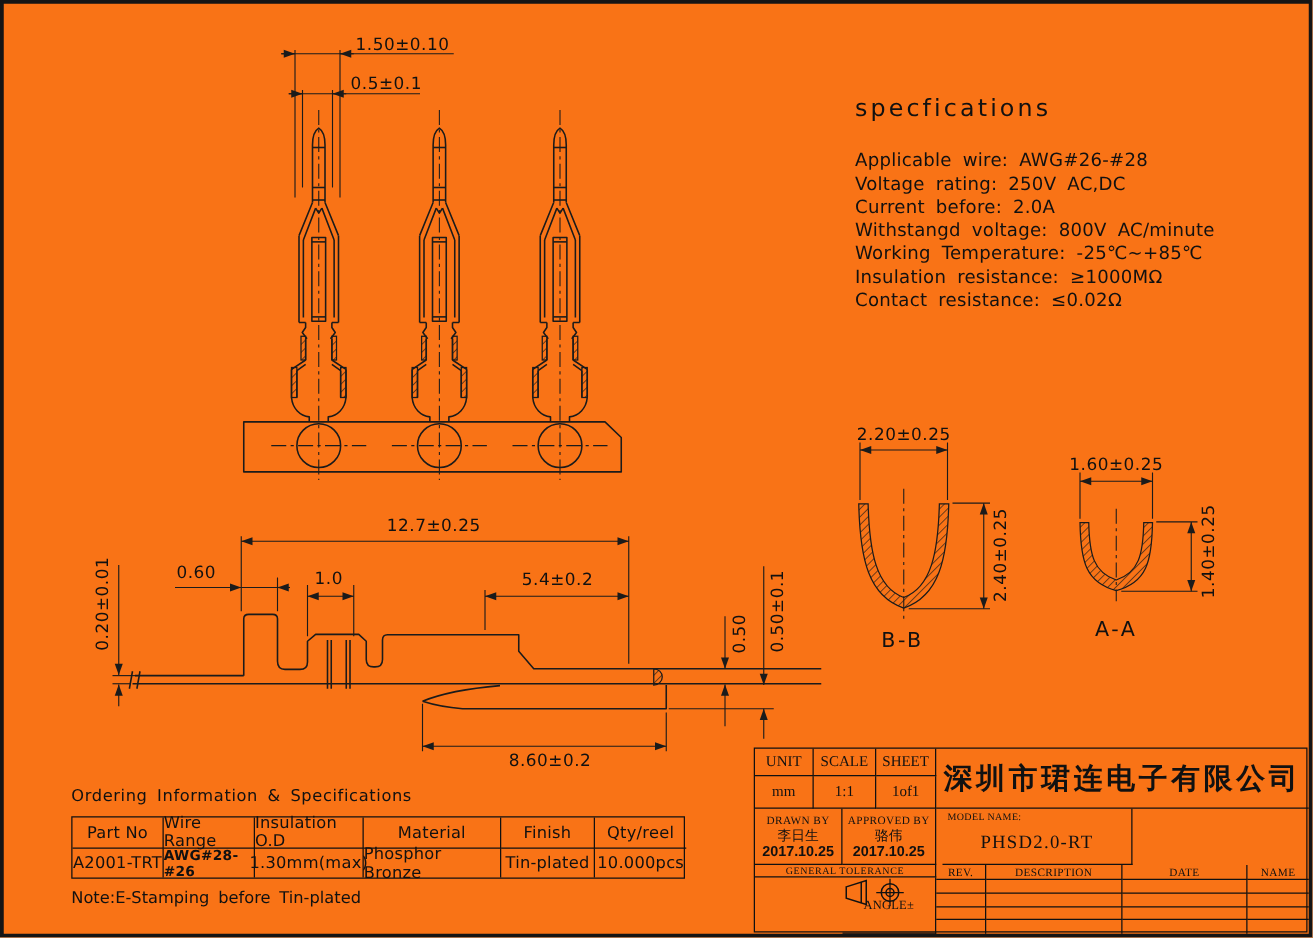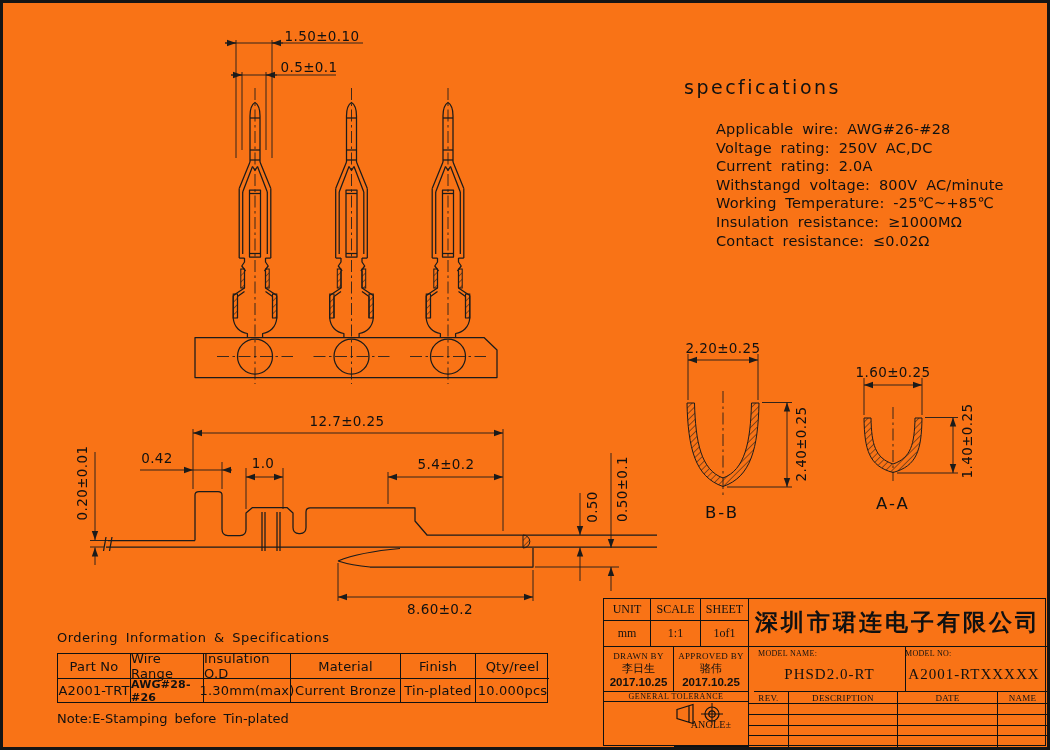--- a/index.html
+++ b/index.html
@@ -7,21 +7,21 @@
         font-family:"DejaVu Sans",sans-serif;color:#111;}
   #frame{position:absolute;inset:0;border:3px solid #151515;pointer-events:none;}
   svg{position:absolute;left:0;top:0;}
   .txt{position:absolute;transform:translate(-50%,-50%);white-space:nowrap;
        font-size:13.5px;letter-spacing:.4px;color:#111;}
   .rot{transform:translate(-50%,-50%) rotate(-90deg);}
   .seclabel{font-size:16.5px;letter-spacing:2px;}
   
   #specs{position:absolute;left:684px;top:76px;}
   #specs .title{font-size:19px;letter-spacing:2.5px;margin-bottom:22px;}
-  #specs .line{font-size:14.5px;letter-spacing:.2px;word-spacing:4px;height:18.6px;line-height:18.6px;margin-left:32px;}
+  #specs .line{font-size:14.5px;letter-spacing:.2px;word-spacing:4px;height:18.6px;line-height:18.6px;}
   
   #ordering-title{position:absolute;left:57px;top:630px;font-size:13px;letter-spacing:.5px;word-spacing:3px;}
   #ordering{position:absolute;left:57px;top:653px;width:491px;height:50px;border:1.6px solid #111;box-sizing:border-box;}
   #ordering .cell{position:absolute;box-sizing:border-box;border-right:1.3px solid #111;
        display:flex;align-items:center;justify-content:center;font-size:13px;letter-spacing:.2px;}
   #ordering .hdr{border-bottom:1.3px solid #111;}
   #ordering .last{border-right:none;}
   #ordering-note{position:absolute;left:57px;top:711px;font-size:13px;word-spacing:3px;}
   
   #tblock{position:absolute;left:603px;top:598px;width:443px;height:148px;border:1.6px solid #111;
@@ -175,57 +175,57 @@
       <line x1="864" y1="385" x2="922" y2="385" class="dim" marker-start="url(#arr)" marker-end="url(#arr)"></line>
       <line x1="925" y1="417.5" x2="958" y2="417.5" class="tn"></line>
       <line x1="897" y1="473" x2="958" y2="473" class="tn"></line>
       <line x1="953" y1="417.5" x2="953" y2="473" class="dim" marker-start="url(#arr)" marker-end="url(#arr)"></line>
     </g>
   </svg>
 
   <div class="txt" style="left:322px;top:36px;">1.50±0.10</div>
   <div class="txt" style="left:309px;top:67px;">0.5±0.1</div>
   <div class="txt" style="left:347px;top:421px;">12.7±0.25</div>
-  <div class="txt" style="left:157px;top:458px;">0.42</div>
+  <div class="txt" style="left:157px;top:458px;">0.60</div>
   <div class="txt" style="left:263px;top:463px;">1.0</div>
   <div class="txt" style="left:446px;top:464px;">5.4±0.2</div>
   <div class="txt rot" style="left:82px;top:483px;">0.20±0.01</div>
   <div class="txt rot" style="left:592px;top:507px;">0.50</div>
   <div class="txt rot" style="left:622px;top:489px;">0.50±0.1</div>
   <div class="txt" style="left:440px;top:609px;">8.60±0.2</div>
   <div class="txt" style="left:723px;top:348px;">2.20±0.25</div>
   <div class="txt rot" style="left:801px;top:444px;">2.40±0.25</div>
   <div class="txt seclabel" style="left:722px;top:512px;">B-B</div>
   <div class="txt" style="left:893px;top:372px;">1.60±0.25</div>
   <div class="txt rot" style="left:967px;top:441px;">1.40±0.25</div>
   <div class="txt seclabel" style="left:893px;top:503px;">A-A</div>
 
   <div id="specs">
     <div class="title">specfications</div>
     <div class="line">Applicable wire: AWG#26-#28</div>
     <div class="line">Voltage rating: 250V AC,DC</div>
-    <div class="line">Current rating: 2.0A</div>
+    <div class="line">Current before: 2.0A</div>
     <div class="line">Withstangd voltage: 800V AC/minute</div>
     <div class="line">Working Temperature: -25℃~+85℃</div>
     <div class="line">Insulation resistance: ≥1000MΩ</div>
     <div class="line">Contact resistance: ≤0.02Ω</div>
   </div>
 
   <div id="ordering-title">Ordering Information &amp; Specifications</div>
   <div id="ordering">
     <div class="cell hdr" style="left:0;top:0;width:73px;height:25px;">Part No</div>
     <div class="cell hdr" style="left:73px;top:0;width:73px;height:25px;">Wire Range</div>
     <div class="cell hdr" style="left:146px;top:0;width:87px;height:25px;">Insulation O.D</div>
     <div class="cell hdr" style="left:233px;top:0;width:110px;height:25px;">Material</div>
     <div class="cell hdr" style="left:343px;top:0;width:75px;height:25px;">Finish</div>
     <div class="cell hdr last" style="left:418px;top:0;width:73px;height:25px;">Qty/reel</div>
     <div class="cell" style="left:0;top:25px;width:73px;height:23px;">A2001-TRT</div>
     <div class="cell" style="left:73px;top:25px;width:73px;height:23px;font-size:11px;font-weight:bold;">AWG#28-#26</div>
     <div class="cell" style="left:146px;top:25px;width:87px;height:23px;">1.30mm(max)</div>
-    <div class="cell" style="left:233px;top:25px;width:110px;height:23px;">Current Bronze</div>
+    <div class="cell" style="left:233px;top:25px;width:110px;height:23px;">Phosphor Bronze</div>
     <div class="cell" style="left:343px;top:25px;width:75px;height:23px;">Tin-plated</div>
     <div class="cell last" style="left:418px;top:25px;width:73px;height:23px;">10.000pcs</div>
   </div>
   <div id="ordering-note">Note:E-Stamping before Tin-plated</div>
 
   <div id="tblock">
 
     <div class="c med" style="left:0;top:0;width:47px;height:22px;">UNIT</div>
     <div class="c med" style="left:47px;top:0;width:50px;height:22px;">SCALE</div>
     <div class="c med" style="left:97px;top:0;width:48px;height:22px;">SHEET</div>
@@ -250,24 +250,20 @@
       <svg width="52" height="24" viewBox="0 0 52 24">
         <path d="M3,7.5 L19,2.5 L19,21.5 L3,16.5 Z M15,3.8 L15,20.2" fill="none" stroke="#111" stroke-width="1.2"></path>
         <circle cx="38" cy="12" r="7" fill="none" stroke="#111" stroke-width="1.2"></circle>
         <circle cx="38" cy="12" r="3.2" fill="none" stroke="#111" stroke-width="1.2"></circle>
         <path d="M27,12 H49 M38,1 V23" stroke="#111" stroke-width="1"></path>
       </svg>
     </div>
     <div class="c" style="left:150px;top:48px;width:152px;height:45px;">
       <span class="mlabel">MODEL NAME:</span>
       <span class="mval" style="margin-top:10px;">PHSD2.0-RT</span>
-    </div>
-    <div class="c nr" style="left:297px;top:48px;width:146px;height:45px;">
-      <span class="mlabel">MODEL NO:</span>
-      <span class="mval" style="margin-top:10px;">A2001-RTXXXXX</span>
     </div>
     <div class="c small" style="left:145px;top:93px;width:40px;height:12px;">REV.</div>
     <div class="c small" style="left:185px;top:93px;width:109px;height:12px;">DESCRIPTION</div>
     <div class="c small" style="left:294px;top:93px;width:100px;height:12px;">DATE</div>
     <div class="c small nr" style="left:394px;top:93px;width:49px;height:12px;">NAME</div>
 
     <div class="c" style="left:145px;top:105px;width:40px;height:11px;"></div>
     <div class="c" style="left:185px;top:105px;width:109px;height:11px;"></div>
     <div class="c" style="left:294px;top:105px;width:100px;height:11px;"></div>
     <div class="c nr" style="left:394px;top:105px;width:49px;height:11px;"></div>

